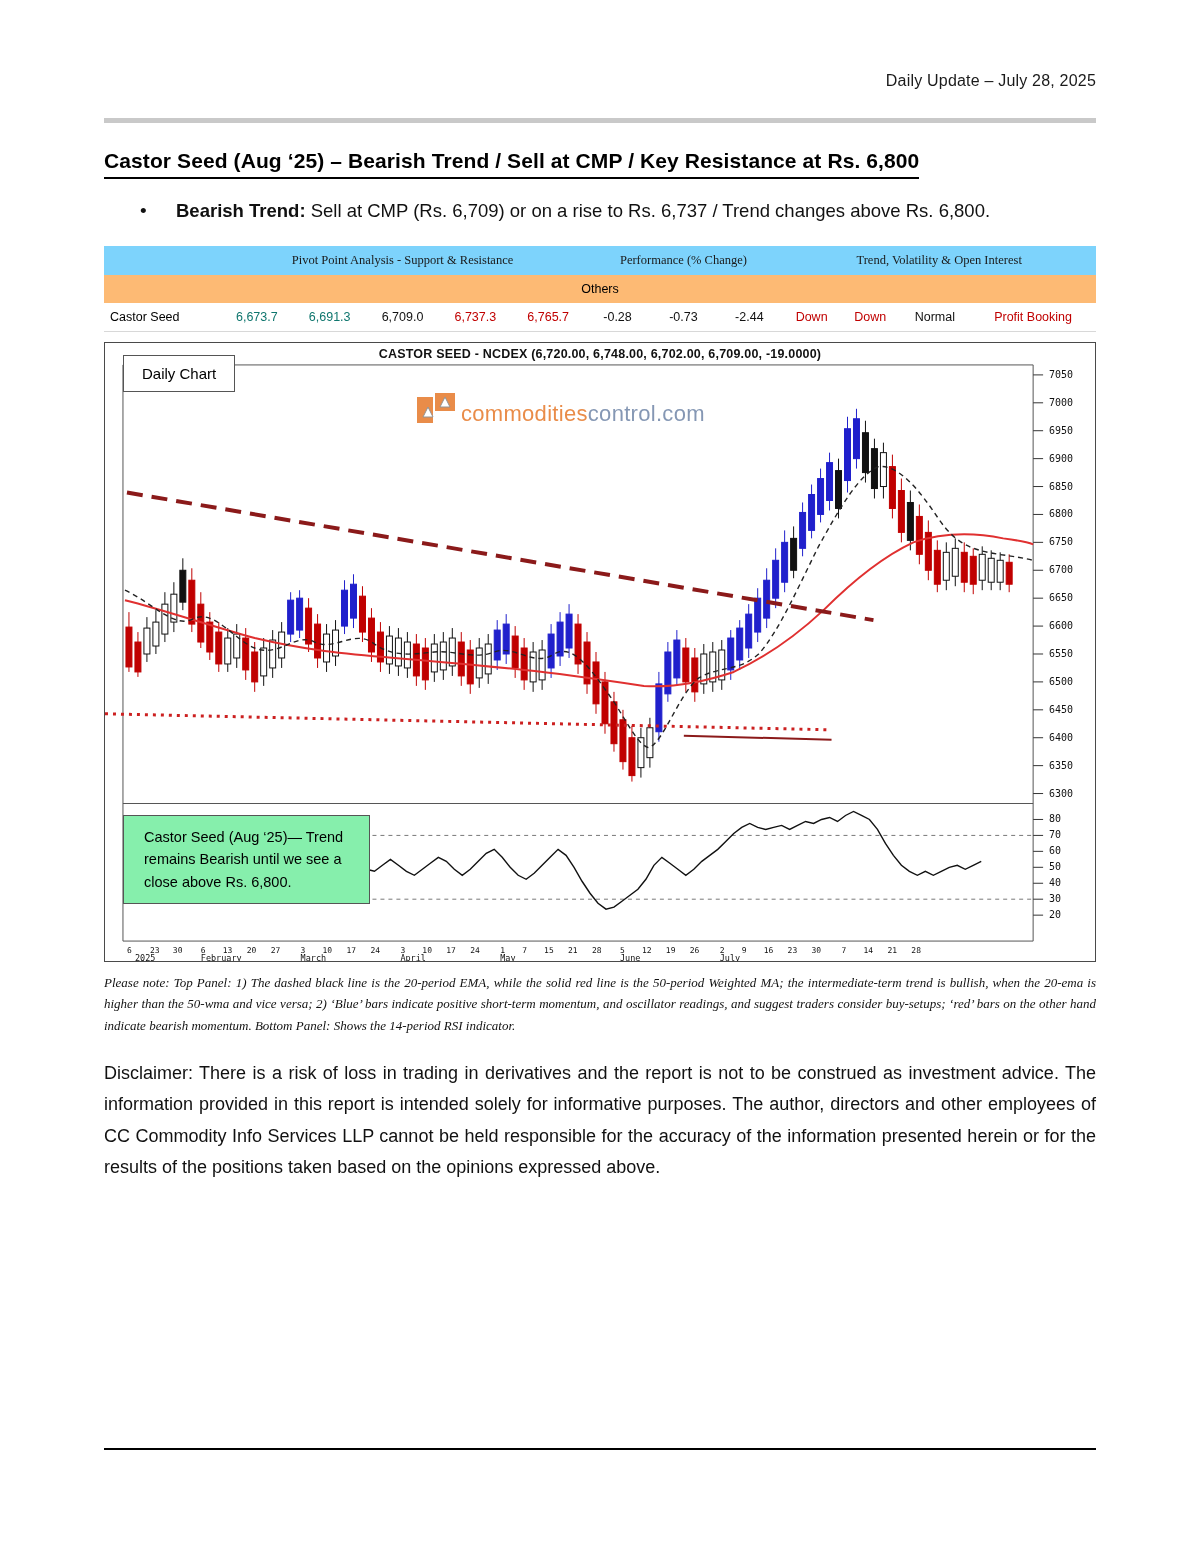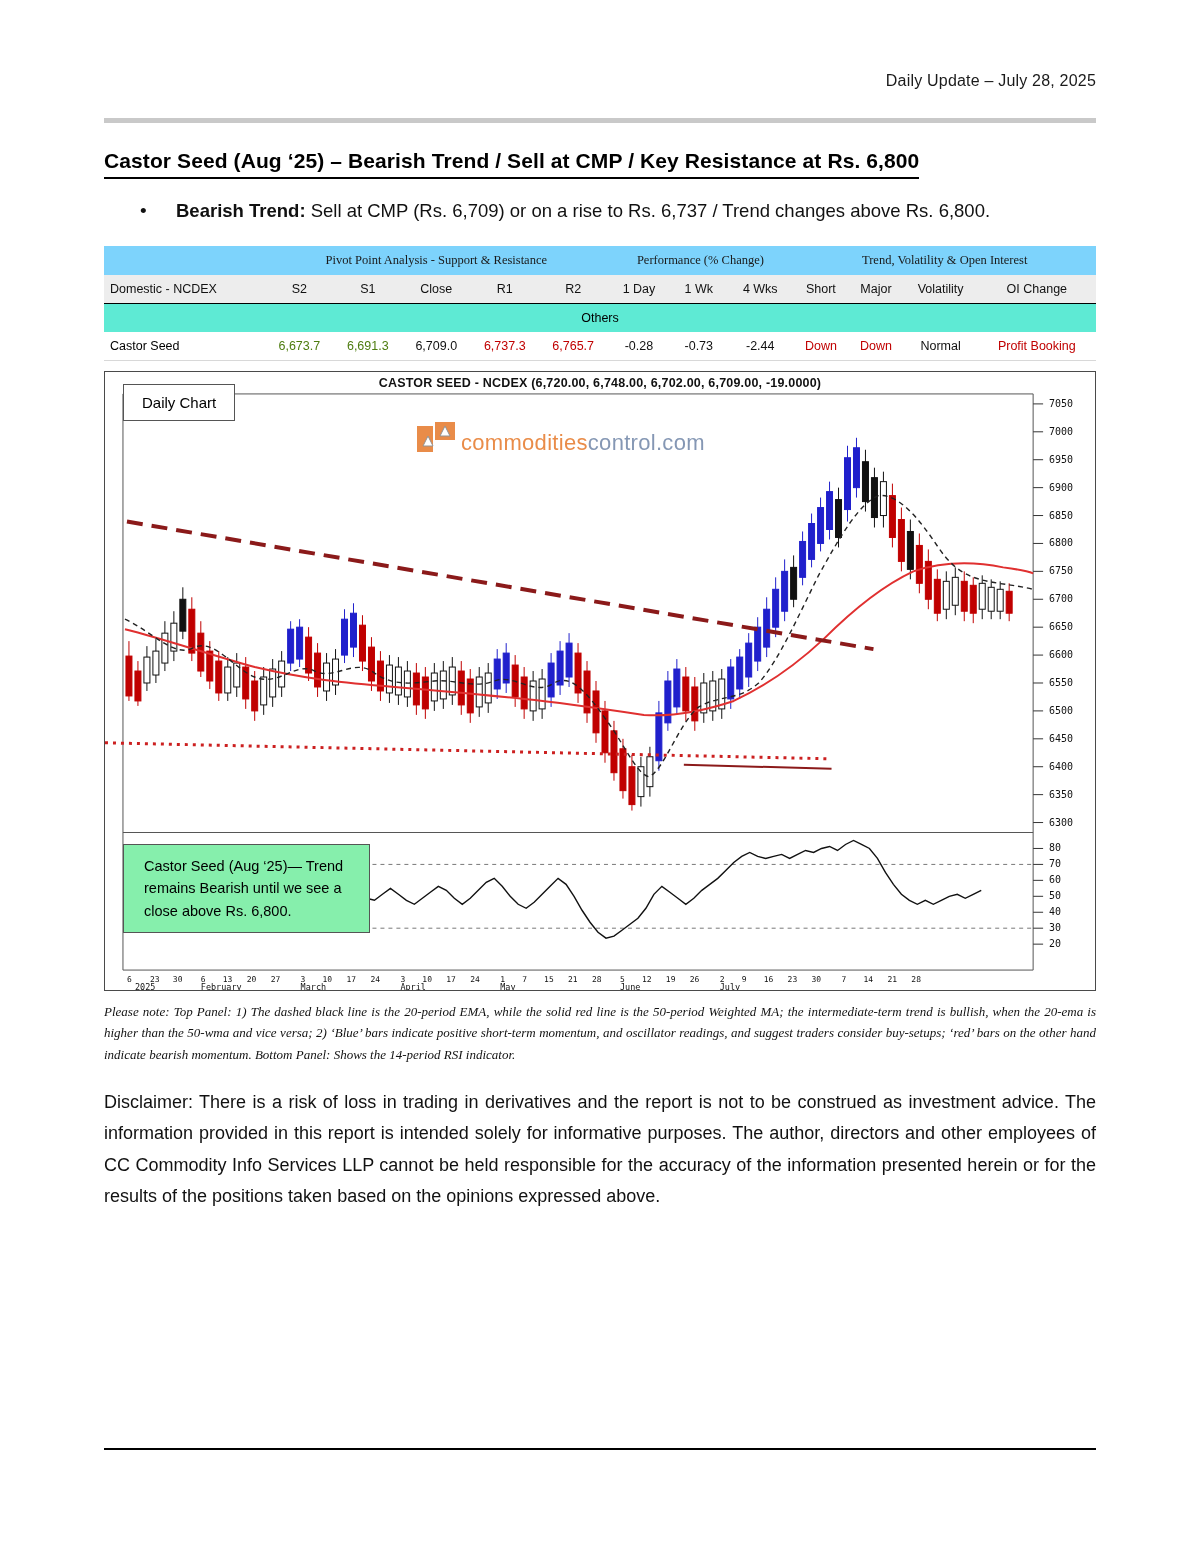--- a/index.html
+++ b/index.html
@@ -91,33 +91,33 @@
     font-family: Liberation Serif, serif;
   }
   .hdr-row th {
     background: #ededed;
     border-bottom: 1.5px solid #000;
     font-size: 12.5px;
     color: #111;
   }
   .hdr-row th.left, .grp-row th.left { text-align: left; padding-left: 6px; }
   .others-row td {
-    background: #5eead4;
+    background: #fdba74;
     text-align: left;
     padding-left: 6px;
     font-size: 12.5px;
   }
   .data-row td {
     font-size: 12.5px;
     padding-top: 9px;
     padding-bottom: 9px;
     border-bottom: 1px solid #d8d8d8;
   }
   .data-row td.left { text-align: left; padding-left: 6px; }
-  .green { color: #4d7c0f; }
+  .green { color: #0f766e; }
   .red   { color: #c00000; }
   .dark  { color: #111; }
 
   
   .chart-wrap {
     position: relative;
     width: 992px;
     height: 620px;
     margin-top: 10px;
     border: 1px solid #4a4a4a;
@@ -227,35 +227,20 @@
     </li>
   </ul>
 
   <table class="pivot">
     <thead>
       <tr class="grp-row">
         <th class="left"></th>
         <th colspan="5">Pivot Point Analysis - Support &amp; Resistance</th>
         <th colspan="3">Performance (% Change)</th>
         <th colspan="4">Trend, Volatility &amp; Open Interest</th>
-      </tr>
-      <tr class="hdr-row">
-        <th class="left">Domestic - NCDEX</th>
-        <th>S2</th>
-        <th>S1</th>
-        <th>Close</th>
-        <th>R1</th>
-        <th>R2</th>
-        <th>1 Day</th>
-        <th>1 Wk</th>
-        <th>4 Wks</th>
-        <th>Short</th>
-        <th>Major</th>
-        <th>Volatility</th>
-        <th>OI Change</th>
       </tr>
     </thead>
     <tbody>
       <tr class="others-row">
         <td colspan="13">Others</td>
       </tr>
       <tr class="data-row">
         <td class="left">Castor Seed</td>
         <td class="green">6,673.7</td>
         <td class="green">6,691.3</td>

